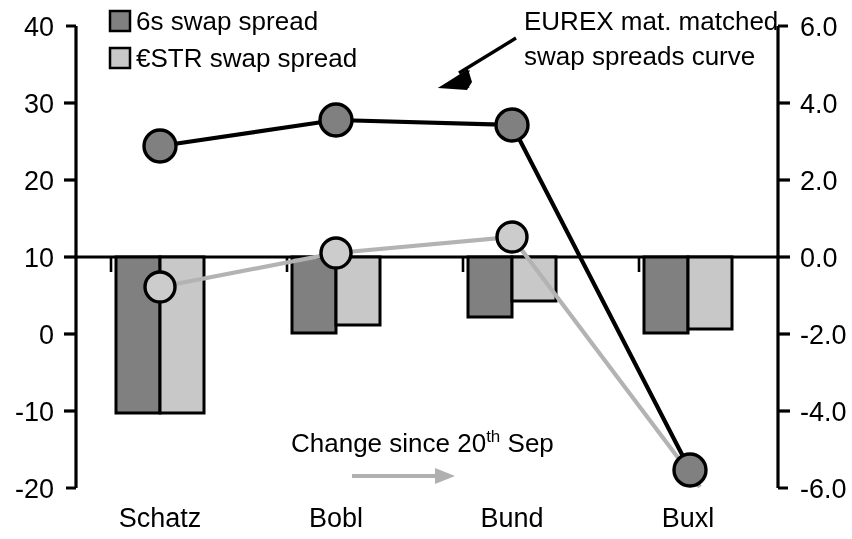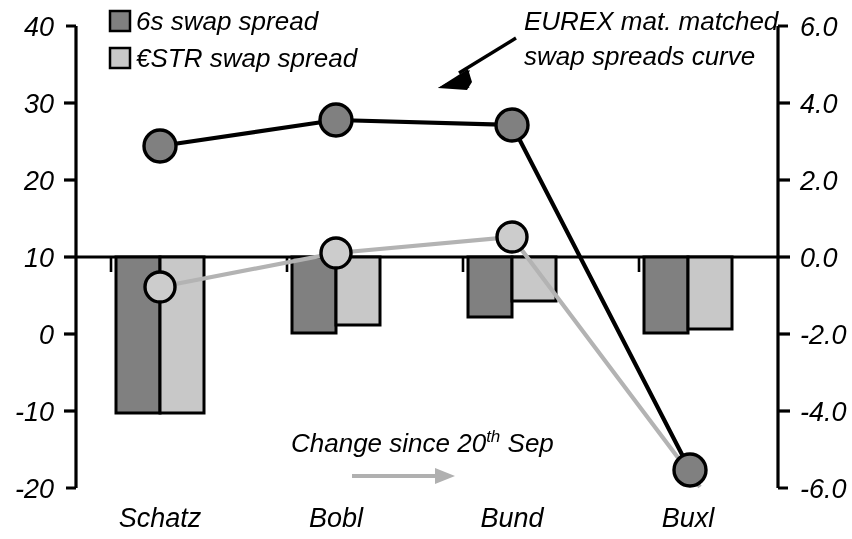--- a/index.html
+++ b/index.html
@@ -9,21 +9,20 @@
   }
   body {
     font-family: "Liberation Sans", sans-serif;
   }
   #chart-root {
     position: relative;
     width: 852px;
     height: 539px;
     background: #ffffff;
     overflow: hidden;
-    font-style: italic;
   }
   #chart-svg {
     position: absolute;
     left: 0;
     top: 0;
     width: 852px;
     height: 539px;
   }
   .axis-tick-label {
     font-family: "Liberation Sans", sans-serif;

